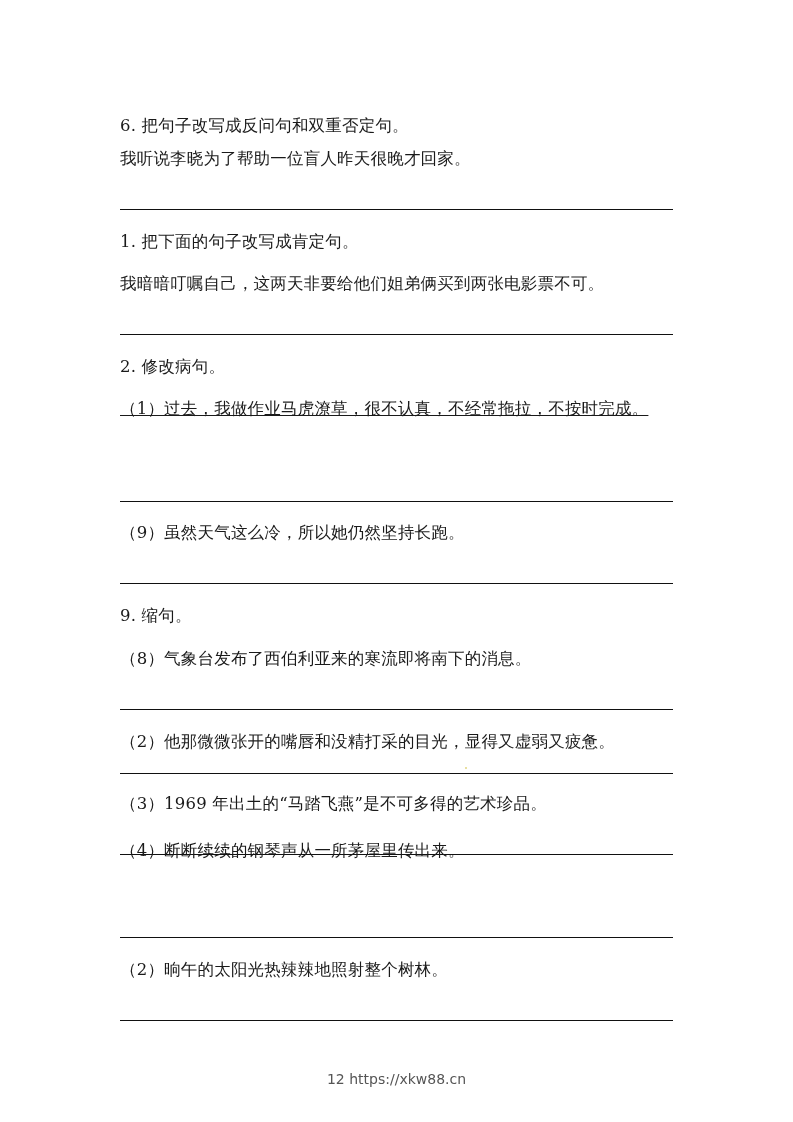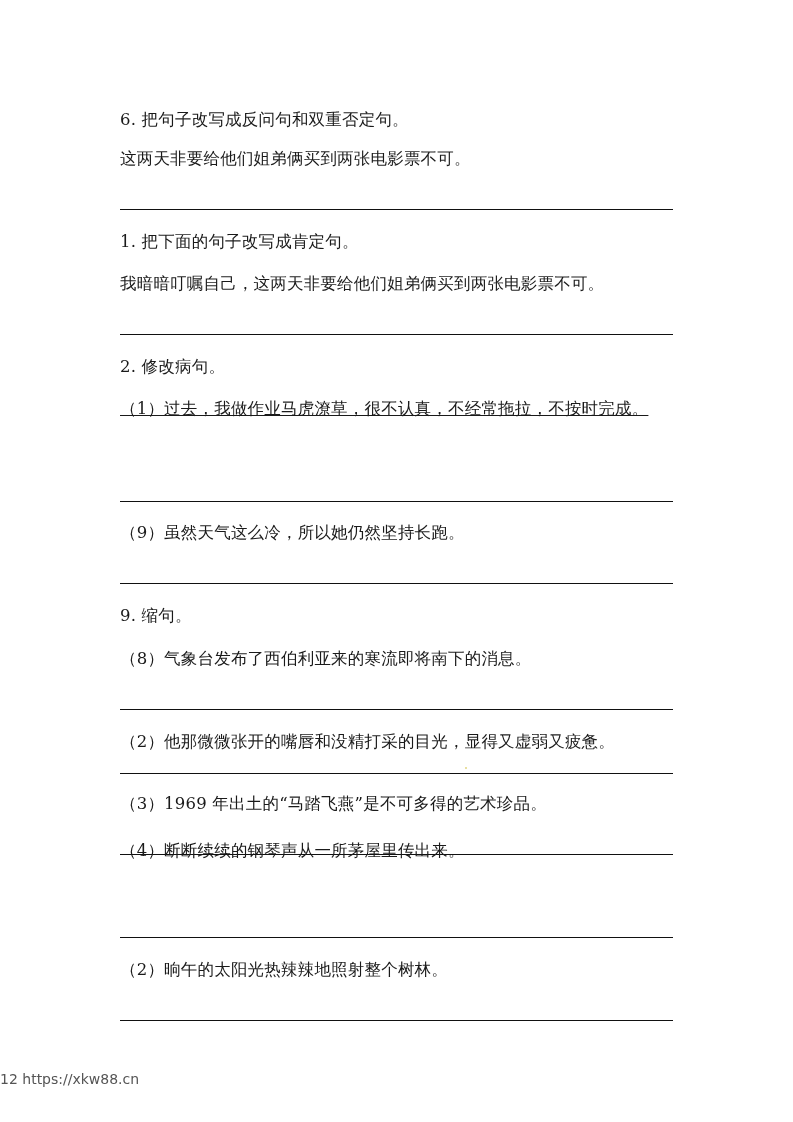--- a/index.html
+++ b/index.html
@@ -1,31 +1,31 @@
 <!DOCTYPE html>
 <html><head>
   <meta charset="utf-8">
   <style>
     html, body { margin: 0; padding: 0; background: #ffffff; }
     body { width: 793px; height: 1122px; position: relative; overflow: hidden;
            font-family: "DejaVu Serif", "Liberation Serif", serif; color: #1a1a1a; }
     .t { position: absolute; left: 120px; font-size: 16.5px; line-height: 20px; white-space: nowrap; letter-spacing: 0.2px; }
     .wrap { white-space: normal; width: 556px; line-height: 40px; text-align: justify; text-align-last: left; text-decoration: underline; }
     .rule { position: absolute; left: 120px; width: 553px; height: 0; border-top: 1.3px solid #111; }
-    .footer { position: absolute; left: 0; width: 793px; top: 1071px; text-align: left;
+    .footer { position: absolute; left: 0; width: 793px; top: 1071px; text-align: center;
               font-family: "DejaVu Sans", "Liberation Sans", sans-serif; font-size: 14px; color: #555; }
     .speck { position: absolute; left: 465px; top: 767px; width: 2px; height: 2px; background: #e8e0a0; }
   </style>
 </head>
 <body>
 
 <div>
 
-  <div class="t" style="top:110px">6. 把句子改写成反问句和双重否定句。</div>
-  <div class="t" style="top:149px">这两天非要给他们姐弟俩买到两张电影票不可。</div>
+  <div class="t" style="top:116px">6. 把句子改写成反问句和双重否定句。</div>
+  <div class="t" style="top:149px">我听说李晓为了帮助一位盲人昨天很晚才回家。</div>
   <div class="rule" style="top:209px"></div>
 
   <div class="t" style="top:232px">1. 把下面的句子改写成肯定句。</div>
   <div class="t" style="top:274px">我暗暗叮嘱自己，这两天非要给他们姐弟俩买到两张电影票不可。</div>
   <div class="rule" style="top:334px"></div>
 
   <div class="t" style="top:357px">2. 修改病句。</div>
   <div class="t wrap" style="top:389px">（1）过去，我做作业马虎潦草，很不认真，不经常拖拉，不按时完成。</div>
   <div class="rule" style="top:501px"></div>
   <div class="t" style="top:523px">（9）虽然天气这么冷，所以她仍然坚持长跑。</div>

